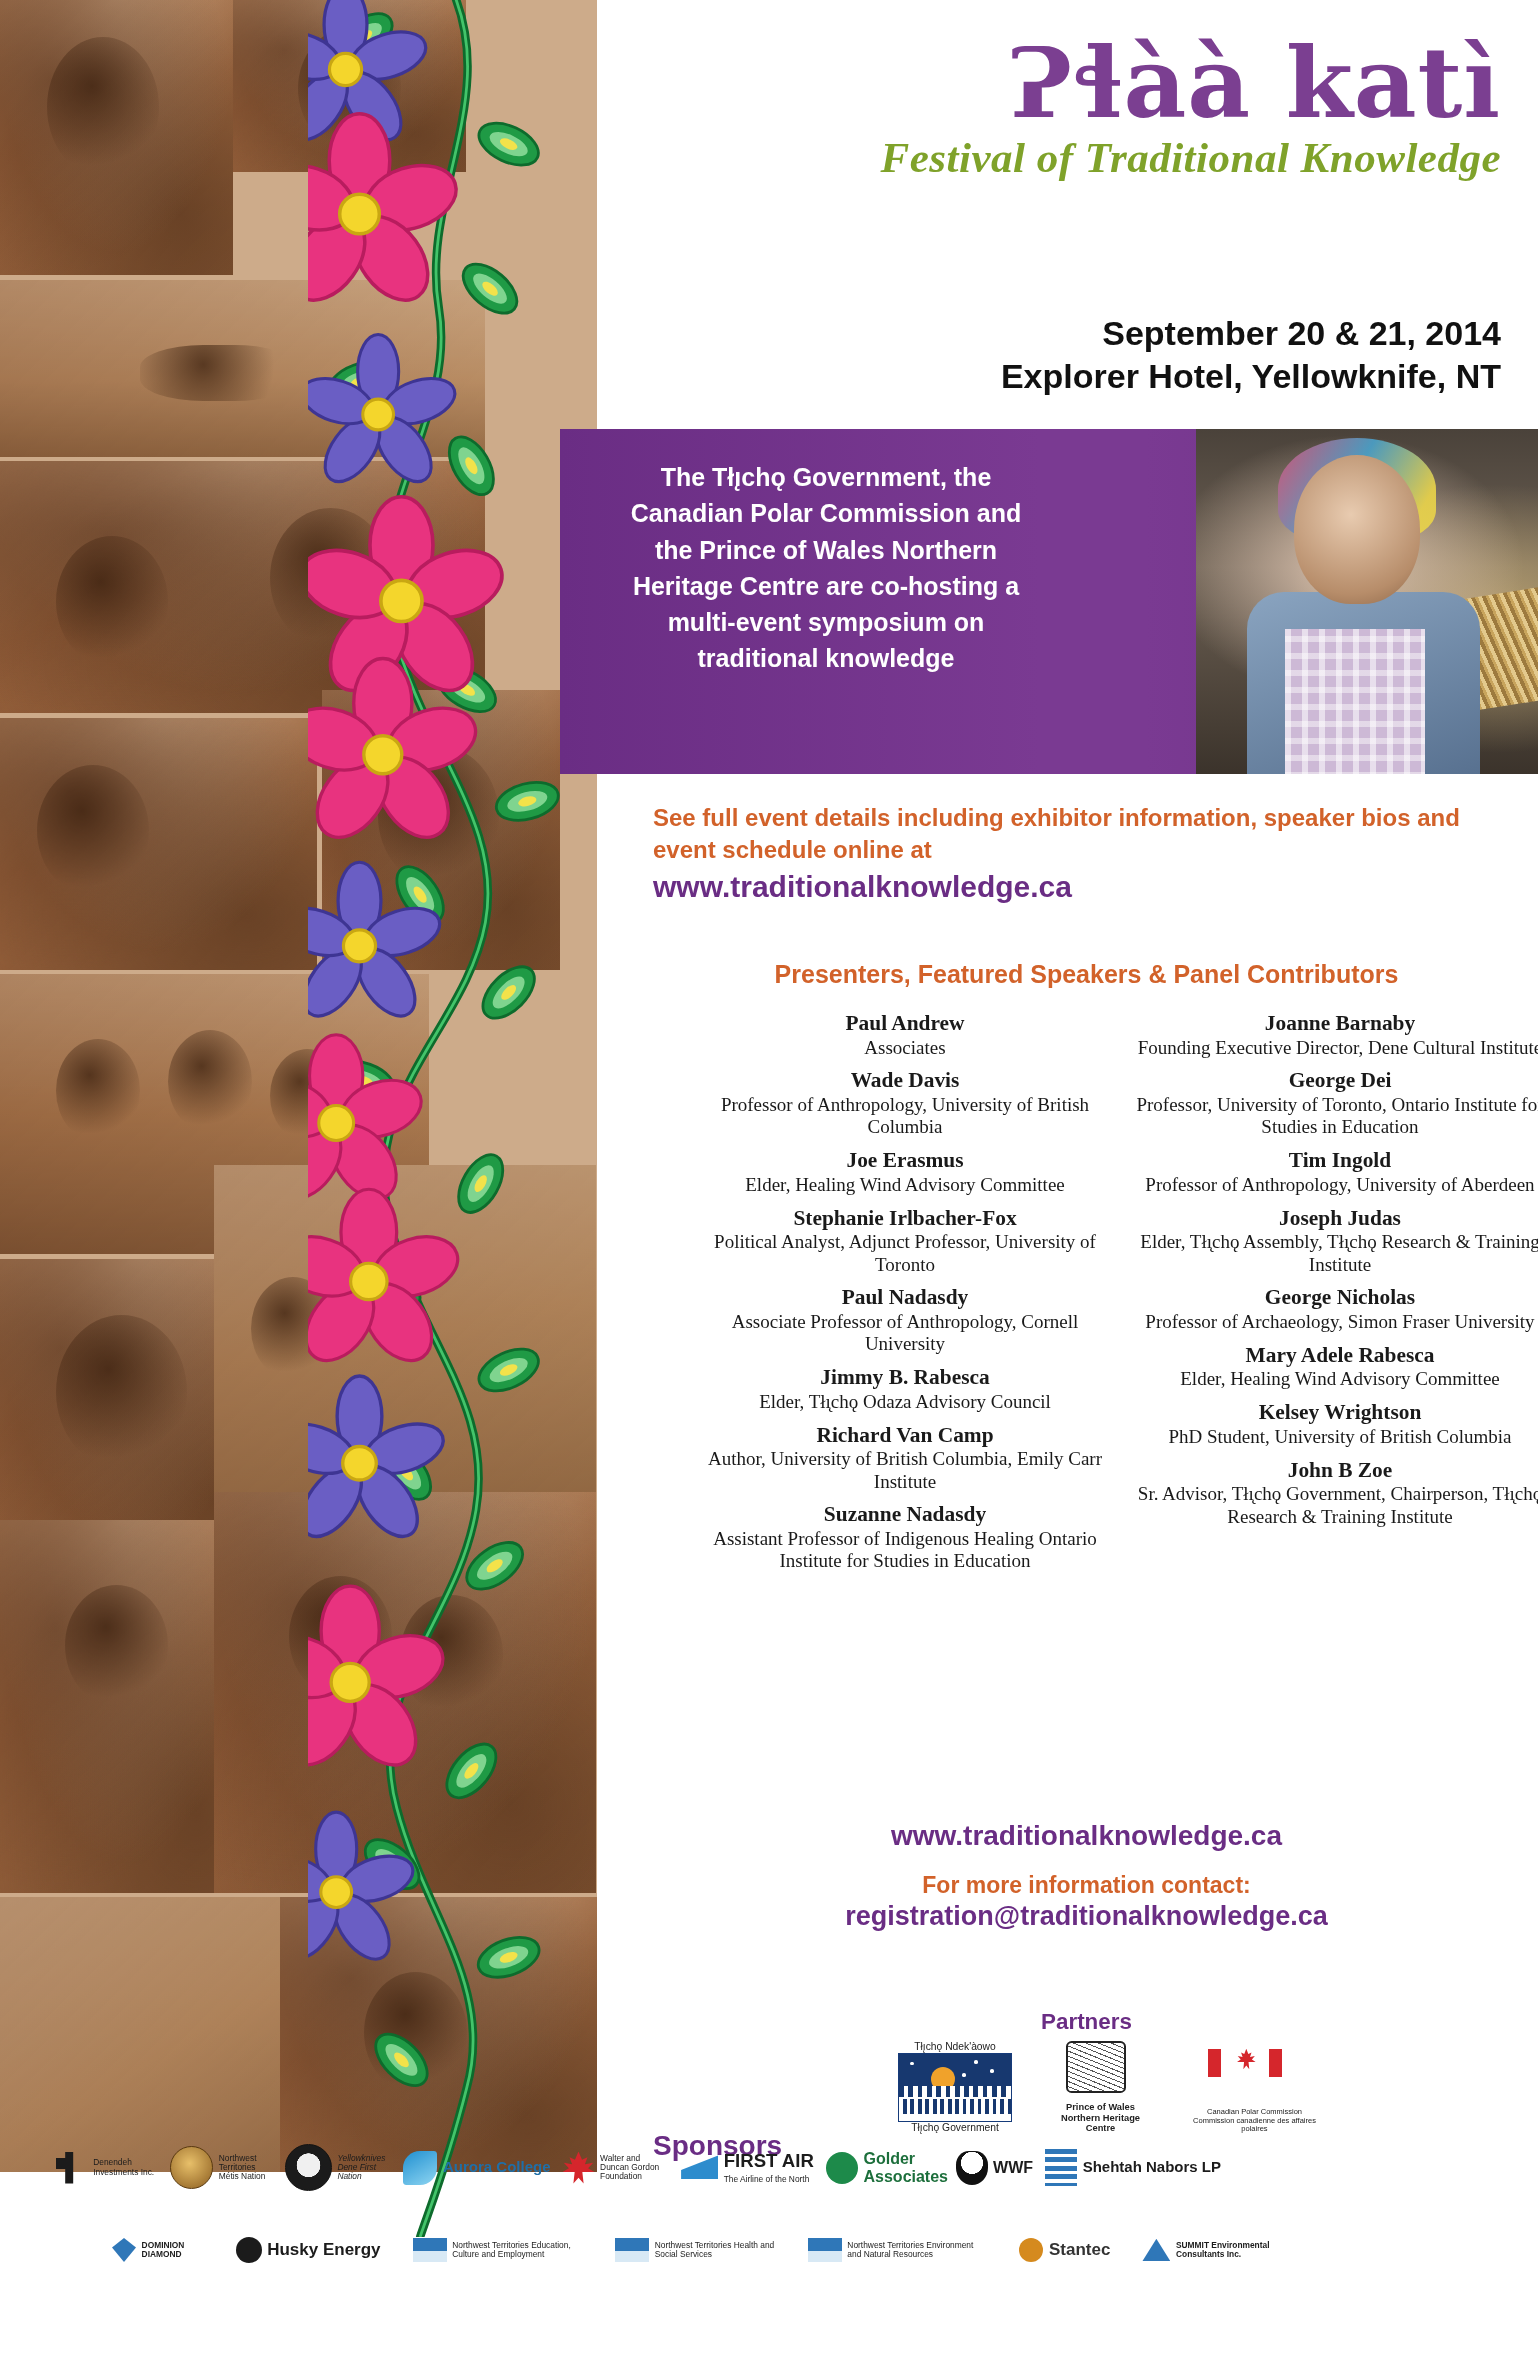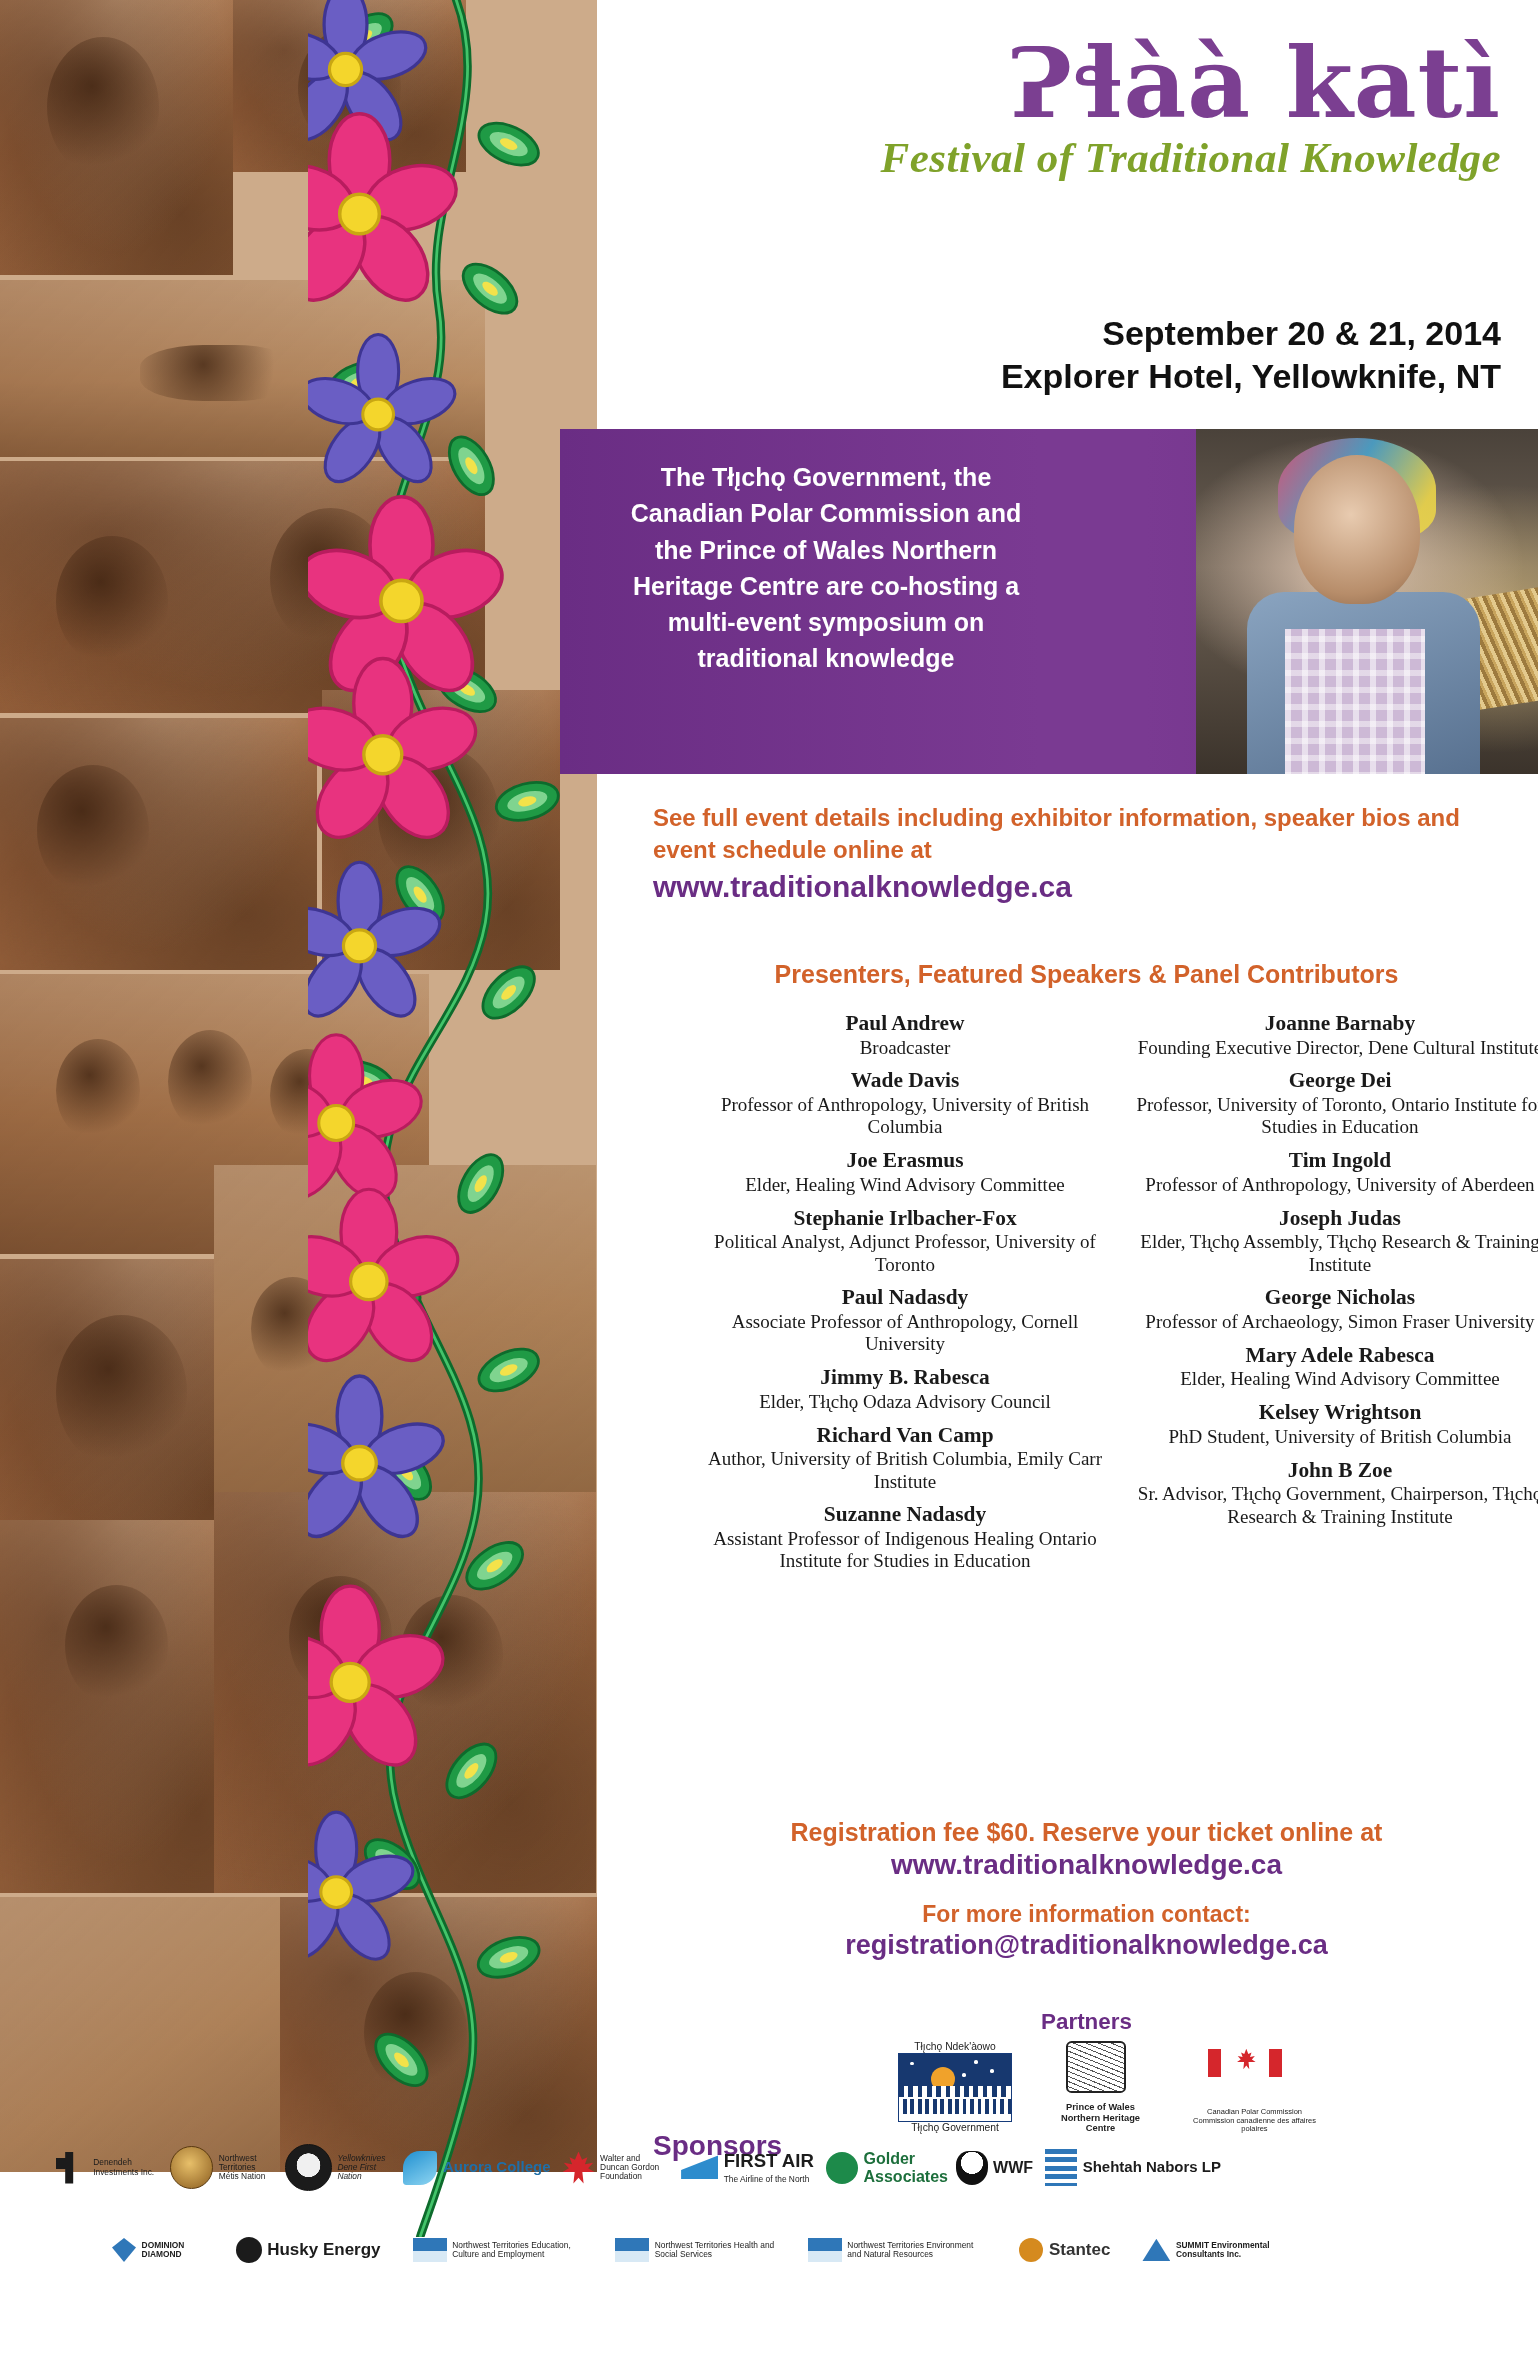--- a/index.html
+++ b/index.html
@@ -560,21 +560,21 @@
       <div class="online-url">www.traditionalknowledge.ca</div>
     </div>
 
     <div class="presenters-head">Presenters, Featured Speakers &amp; Panel Contributors</div>
   </div>
 
   <div class="columns">
     <div class="col">
       <div class="person">
         <div class="nm">Paul Andrew</div>
-        <div class="rl">Broadcaster</div>
+        <div class="rl">Associates</div>
       </div>
       <div class="person">
         <div class="nm">Wade Davis</div>
         <div class="rl">Professor of Anthropology,  University of British Columbia</div>
       </div>
       <div class="person">
         <div class="nm">Joe Erasmus</div>
         <div class="rl">Elder, Healing Wind Advisory Committee</div>
       </div>
       <div class="person">
@@ -630,21 +630,20 @@
       </div>
       <div class="person">
         <div class="nm">John B Zoe</div>
         <div class="rl">Sr. Advisor, Tłı̨chǫ Government, Chairperson, Tłı̨chǫ Research &amp; Training Institute</div>
       </div>
     </div>
   </div>
 
   <div class="right">
     <div class="reg-block">
-      <div class="reg-fee">Registration fee $60. Reserve your ticket online at</div>
       <div class="reg-url">www.traditionalknowledge.ca</div>
       <div class="contact-lead">For more information contact:</div>
       <div class="contact-email">registration@traditionalknowledge.ca</div>
     </div>
     <div class="partners-label">Partners</div>
   </div>
 
   <div class="partners-row">
     <div class="logo-box">
       <div style="font-size:10.3px;">Tłı̨chǫ Ndek'àowo</div>

